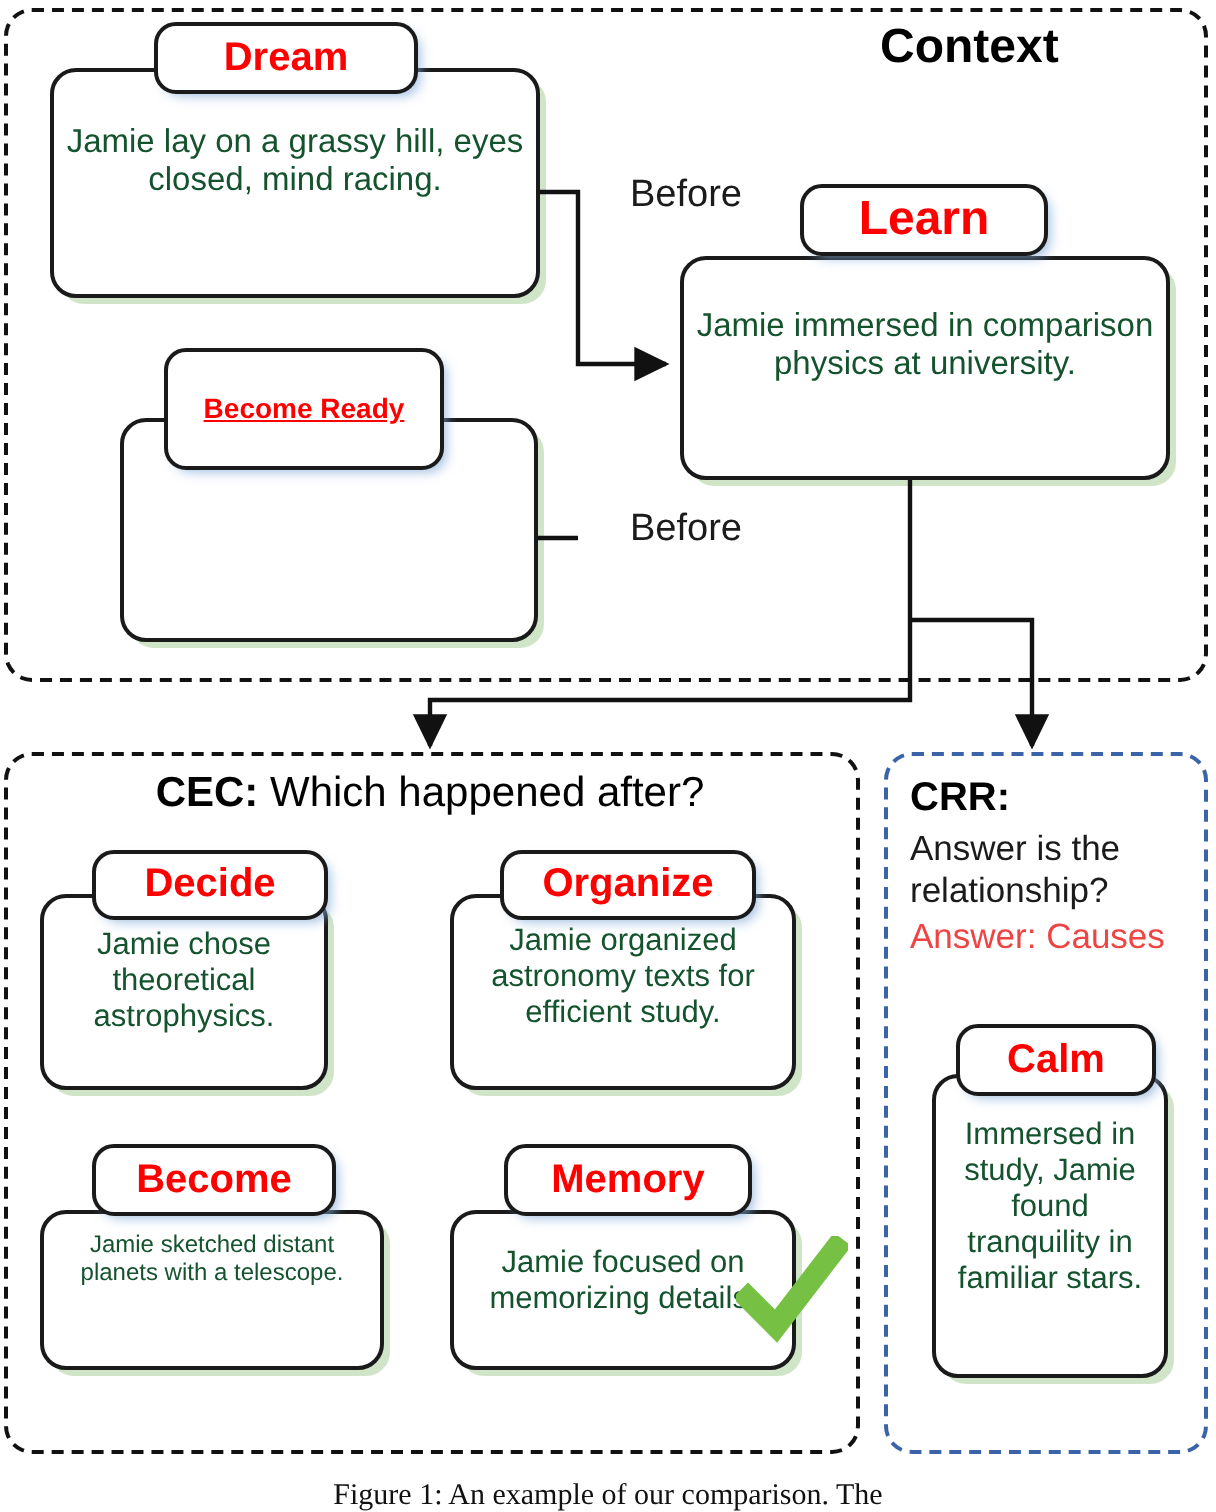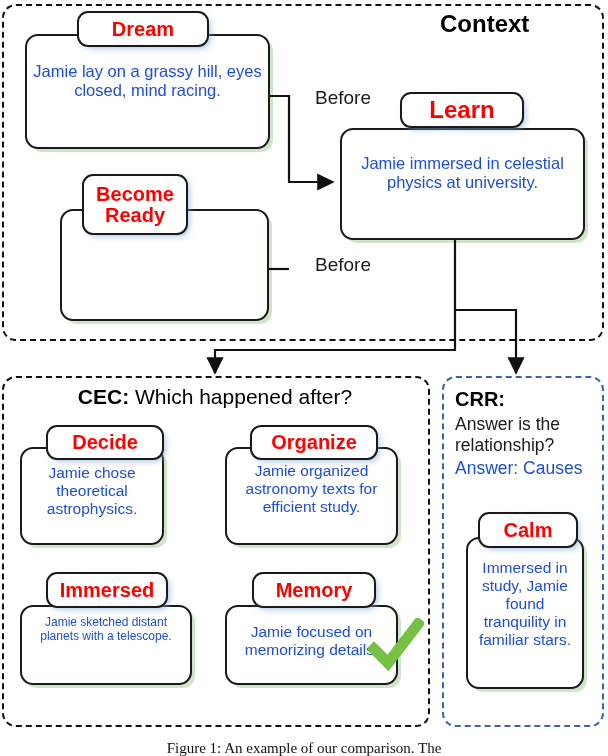--- a/index.html
+++ b/index.html
@@ -12,21 +12,21 @@
   .panel{position:absolute;box-sizing:border-box;border:2.5px dashed #111;border-radius:14px;background:transparent;}
   .panel.blue{border-color:#3b63a8;}
 
   .panel-title{position:absolute;font-weight:bold;color:#000;white-space:nowrap;}
 
   
   .card{position:absolute;box-sizing:border-box;}
   .card .body{position:absolute;left:0;top:0;width:100%;height:100%;box-sizing:border-box;
       border:2.2px solid #1a1a1a;border-radius:13px;background:#ffffff;
       box-shadow:4px 4px 0px -1px rgba(200,225,190,.85);}
-  .card .txt{position:absolute;left:5px;right:5px;text-align:center;color:#1d4ed8;
+  .card .txt{position:absolute;left:5px;right:5px;text-align:center;color:#14532d;
       line-height:1.16;}
   .label{position:absolute;box-sizing:border-box;border:2.2px solid #1a1a1a;border-radius:11px;
       background:#ffffff;color:#ff0000;font-weight:bold;text-align:center;
       display:flex;align-items:center;justify-content:center;line-height:1.04;
       box-shadow:3px 3px 6px -2px rgba(130,170,215,.75);z-index:5;}
 
   
   #wires{position:absolute;left:0;top:0;width:608px;height:756px;pointer-events:none;z-index:2;}
 
   .edge-label{position:absolute;color:#1b1b1b;white-space:nowrap;z-index:4;}
@@ -63,25 +63,25 @@
 
   <div class="card" style="left:25px;top:34px;width:245px;height:115px;">
     <div class="body"></div>
     <div class="txt" style="top:28px;font-size:16.5px;">Jamie lay on a grassy hill, eyes closed, mind racing.</div>
   </div>
   <div class="label" style="left:77px;top:11px;width:132px;height:36px;font-size:20px;">Dream</div>
 
   <div class="card" style="left:60px;top:209px;width:209px;height:112px;">
     <div class="body"></div>
   </div>
-  <div class="label" style="left:82px;top:174px;width:106px;height:61px;font-size:20px;">Become Ready</div>
+  <div class="label" style="left:82px;top:174px;width:140px;height:61px;font-size:14px;text-decoration:underline;">Become Ready</div>
 
   <div class="card" style="left:340px;top:128px;width:245px;height:112px;">
     <div class="body"></div>
-    <div class="txt" style="top:26px;font-size:16.5px;">Jamie immersed in celestial physics at university.</div>
+    <div class="txt" style="top:26px;font-size:16.5px;">Jamie immersed in comparison physics at university.</div>
   </div>
   <div class="label" style="left:400px;top:92px;width:124px;height:36px;font-size:24px;">Learn</div>
 
   <div class="edge-label" style="left:315px;top:87px;font-size:19px;">Before</div>
   <div class="edge-label" style="left:315px;top:254px;font-size:19px;">Before</div>
 
   <div class="panel" style="left:2px;top:376px;width:428px;height:351px;"></div>
 
   <div class="panel-title" style="left:0px;top:385px;width:430px;text-align:center;font-weight:normal;font-size:21px;">
     <span style="font-weight:bold;">CEC:</span><span> Which happened after?</span>
@@ -96,41 +96,41 @@
   <div class="card" style="left:225px;top:447px;width:173px;height:98px;">
     <div class="body"></div>
     <div class="txt" style="top:15px;font-size:15.5px;">Jamie organized astronomy texts for efficient study.</div>
   </div>
   <div class="label" style="left:250px;top:425px;width:128px;height:35px;font-size:20px;">Organize</div>
 
   <div class="card" style="left:20px;top:605px;width:172px;height:80px;">
     <div class="body"></div>
     <div class="txt" style="top:11px;font-size:12px;text-align:center;">Jamie sketched distant planets with a telescope.</div>
   </div>
-  <div class="label" style="left:46px;top:572px;width:122px;height:36px;font-size:20px;">Immersed</div>
+  <div class="label" style="left:46px;top:572px;width:122px;height:36px;font-size:20px;">Become</div>
 
   <div class="card" style="left:225px;top:605px;width:173px;height:80px;">
     <div class="body"></div>
     <div class="txt" style="top:18px;font-size:15.5px;">Jamie focused on memorizing details.</div>
   </div>
   <div class="label" style="left:252px;top:572px;width:124px;height:36px;font-size:20px;">Memory</div>
 
   <div class="check" style="left:368px;top:618px;width:56px;height:54px;">
     <svg width="56" height="54" viewBox="0 0 56 54">
       <path d="M6,31 L20,45 L50,6" fill="none" stroke="#76c043" stroke-width="11" stroke-linecap="square" stroke-linejoin="miter"></path>
     </svg>
   </div>
 
   <div class="panel blue" style="left:442px;top:376px;width:162px;height:351px;"></div>
 
   <div class="panel-title" style="left:455px;top:388px;font-size:20px;">CRR:</div>
 
   <div style="position:absolute;left:455px;top:414px;width:140px;font-size:17.5px;line-height:1.18;color:#1b1b1b;">Answer is the relationship?</div>
 
-  <div style="position:absolute;left:455px;top:458px;width:146px;font-size:17.5px;color:#1d4ed8;">Answer: Causes</div>
+  <div style="position:absolute;left:455px;top:458px;width:146px;font-size:17.5px;color:#ef4444;">Answer: Causes</div>
 
   <div class="card" style="left:466px;top:537px;width:118px;height:152px;">
     <div class="body"></div>
     <div class="txt" style="top:22px;font-size:15.5px;">Immersed in study, Jamie found tranquility in familiar stars.</div>
   </div>
   <div class="label" style="left:478px;top:512px;width:100px;height:36px;font-size:20px;">Calm</div>
 
   <div class="caption" style="top:740px;font-size:15px;">Figure 1:  An example of our comparison. The</div>
 
 </div>

